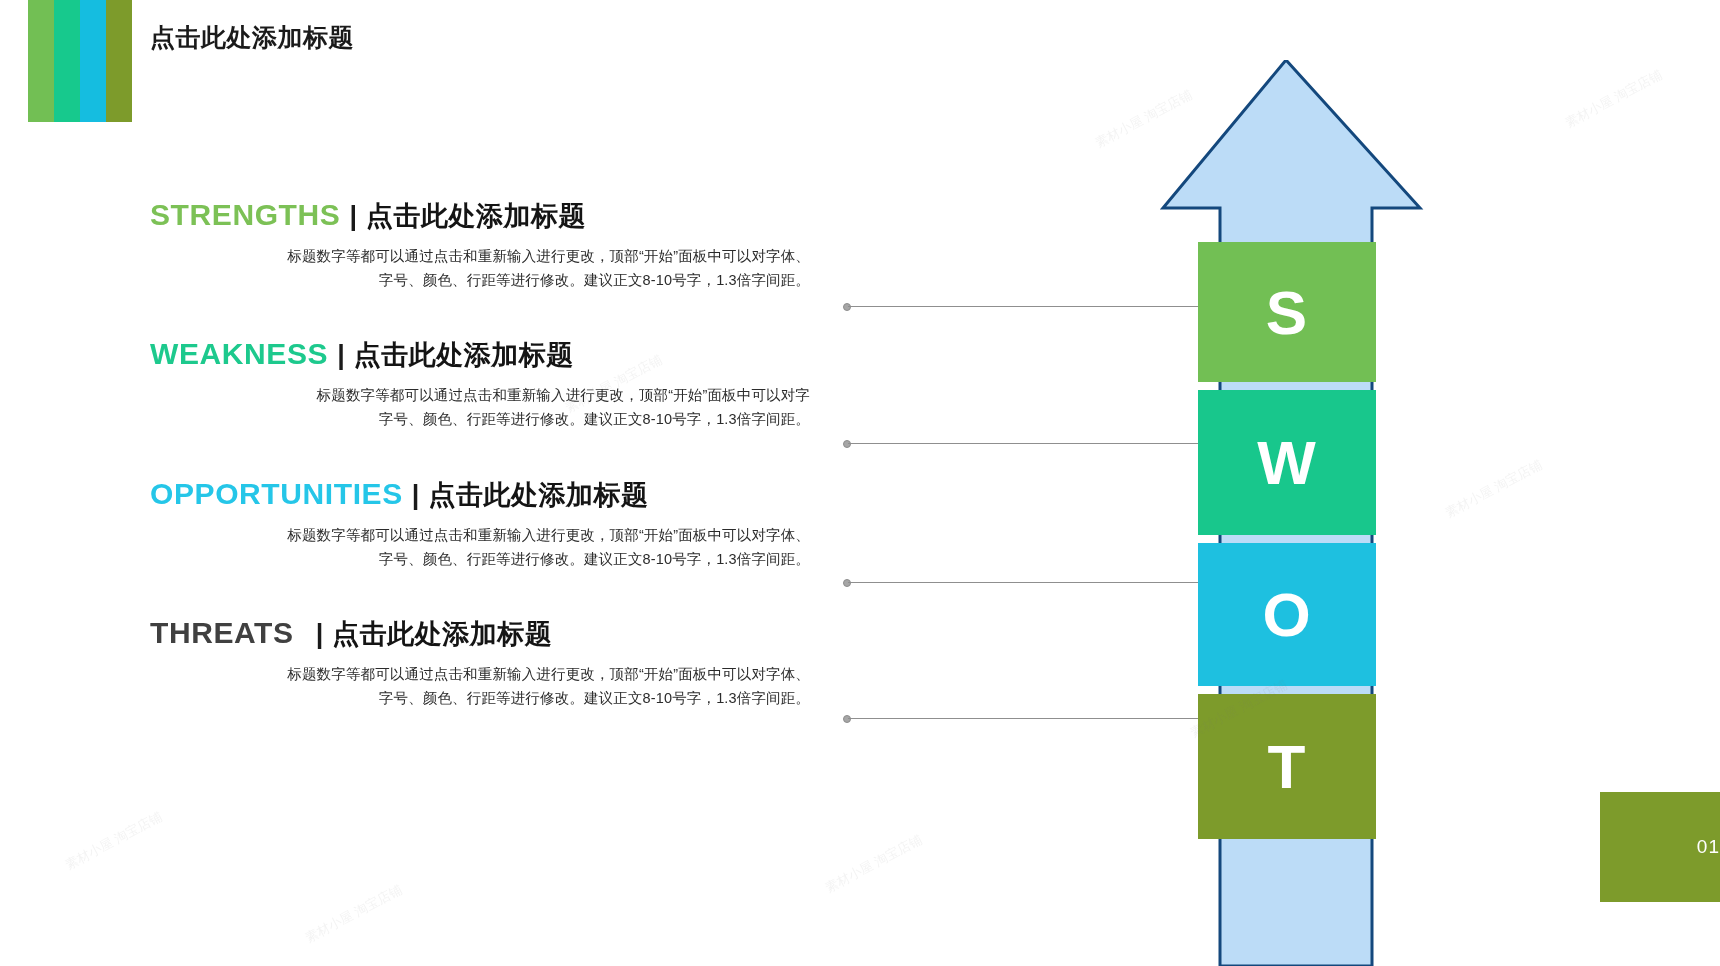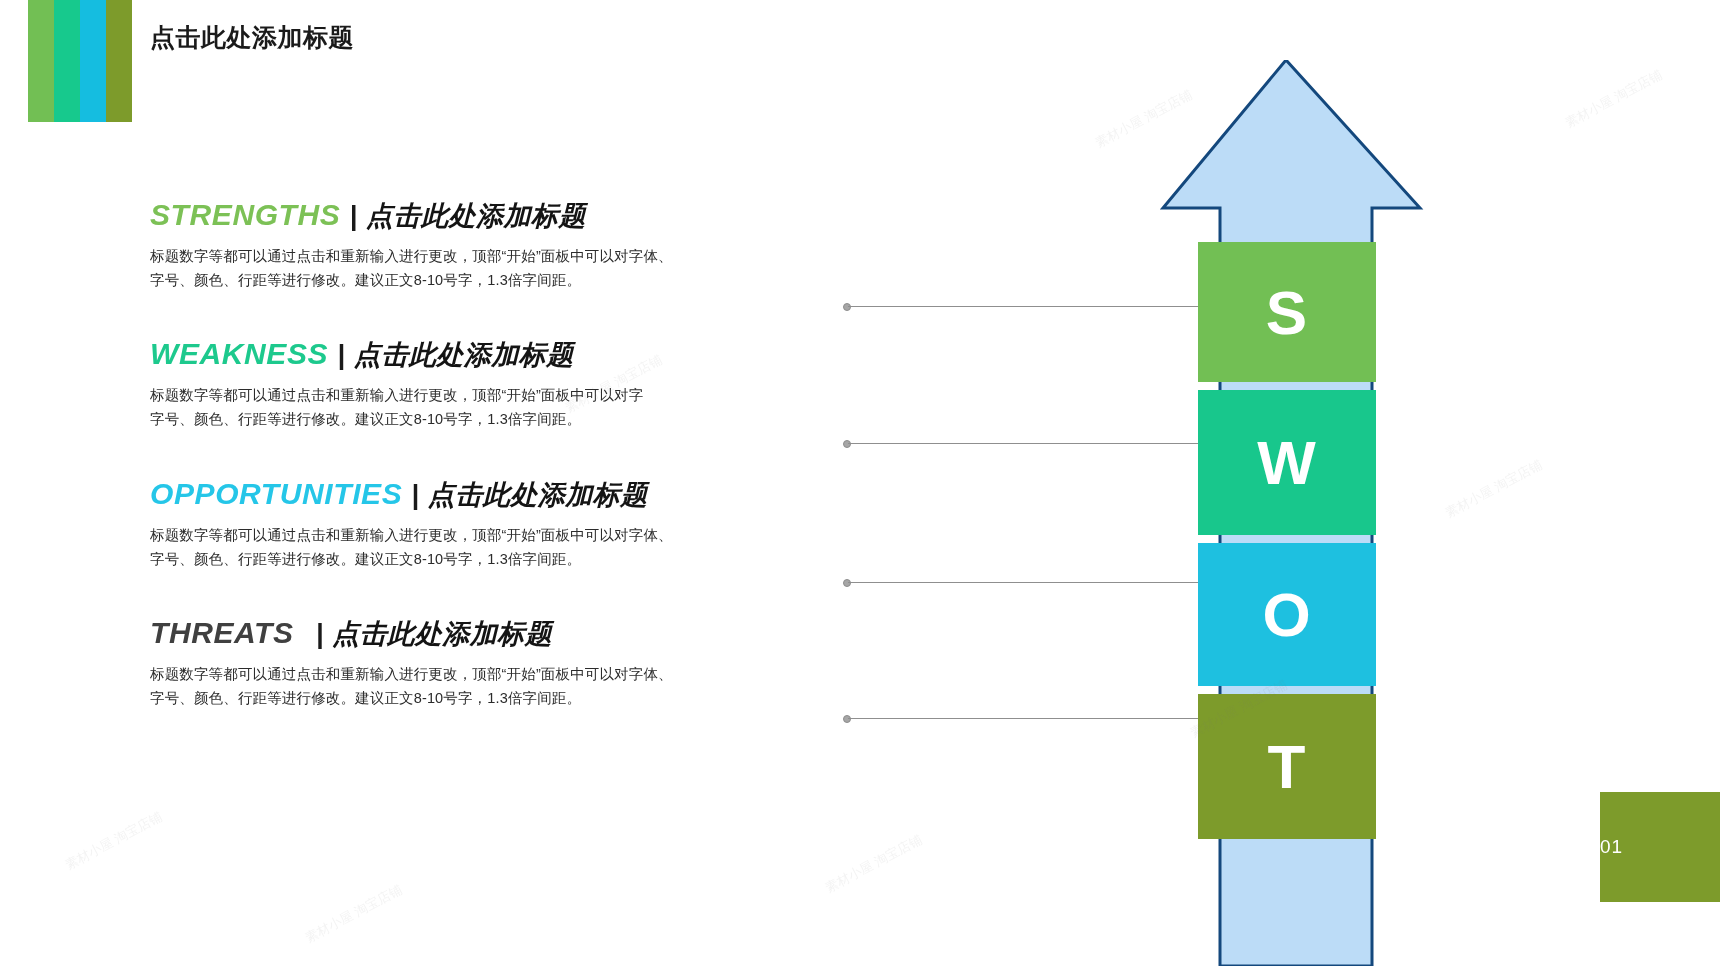--- a/index.html
+++ b/index.html
@@ -61,21 +61,20 @@
     width: 660px;
   }
   .swot-item { margin-bottom: 45px; }
   .swot-item:last-child { margin-bottom: 0; }
 
   .swot-head {
     font-size: 0;
     white-space: nowrap;
     margin-bottom: 12px;
     line-height: 1.1;
-    font-style: italic;
   }
   .swot-key {
     font-size: 30px;
     font-weight: bold;
     letter-spacing: .6px;
     font-stretch: condensed;
     vertical-align: baseline;
   }
   .swot-sep {
     font-size: 27px;
@@ -89,20 +88,21 @@
     font-weight: bold;
     color: #141414;
     letter-spacing: .5px;
     vertical-align: baseline;
   }
   .swot-body {
     font-size: 14.5px;
     color: #2b2b2b;
     line-height: 1.68;
     letter-spacing: .15px;
+    text-align: right;
   }
   .swot-body span { display: block; }
 
   
   .connector {
     position: absolute;
     height: 10px;
   }
   .connector .dot {
     position: absolute;
@@ -165,21 +165,21 @@
   .page-badge {
     position: absolute;
     right: 0;
     top: 792px;
     width: 120px;
     height: 110px;
     background: #7d9b2b;
     color: #ffffff;
     display: flex;
     align-items: center;
-    justify-content: flex-start;
+    justify-content: flex-end;
     font-size: 19px;
     letter-spacing: 1px;
   }
 
   
   .wm {
     position: absolute;
     font-size: 13px;
     color: rgba(120,120,120,0.09);
     transform: rotate(-28deg);

